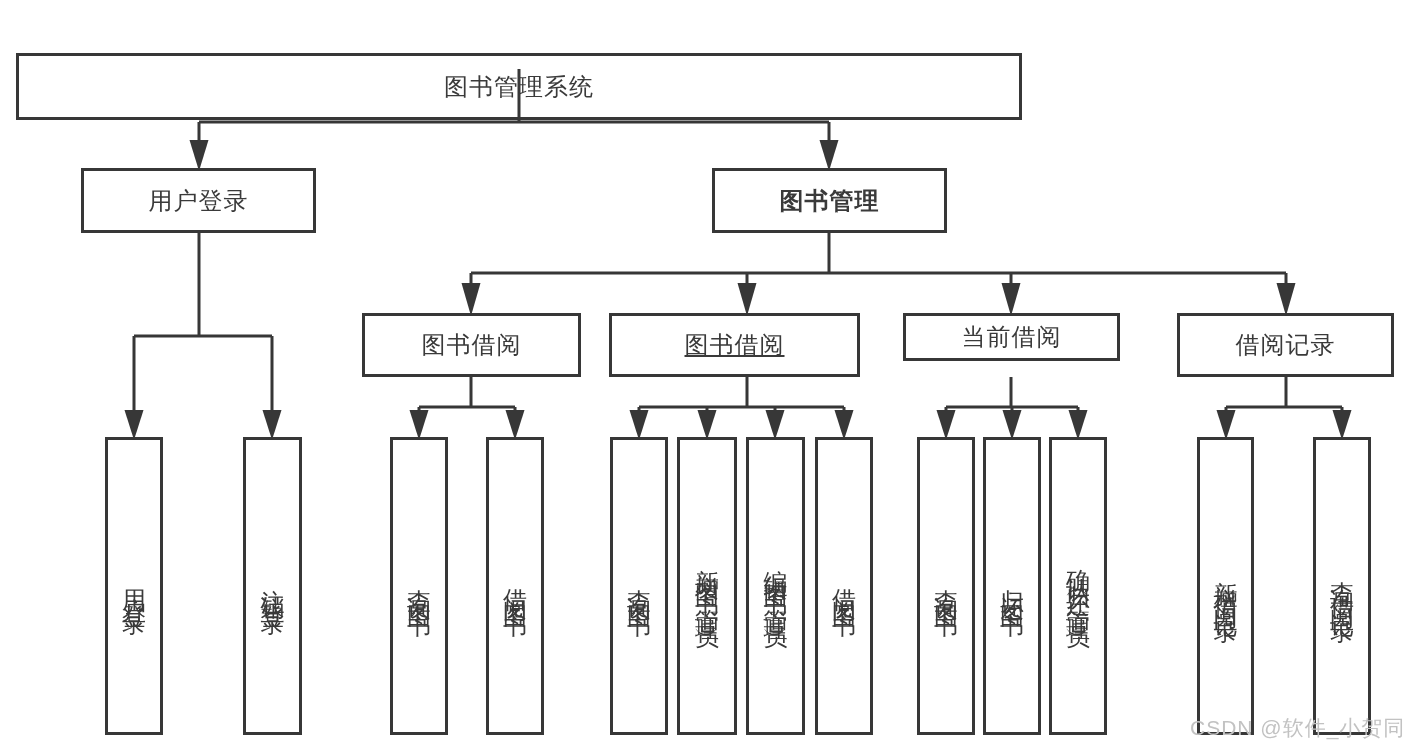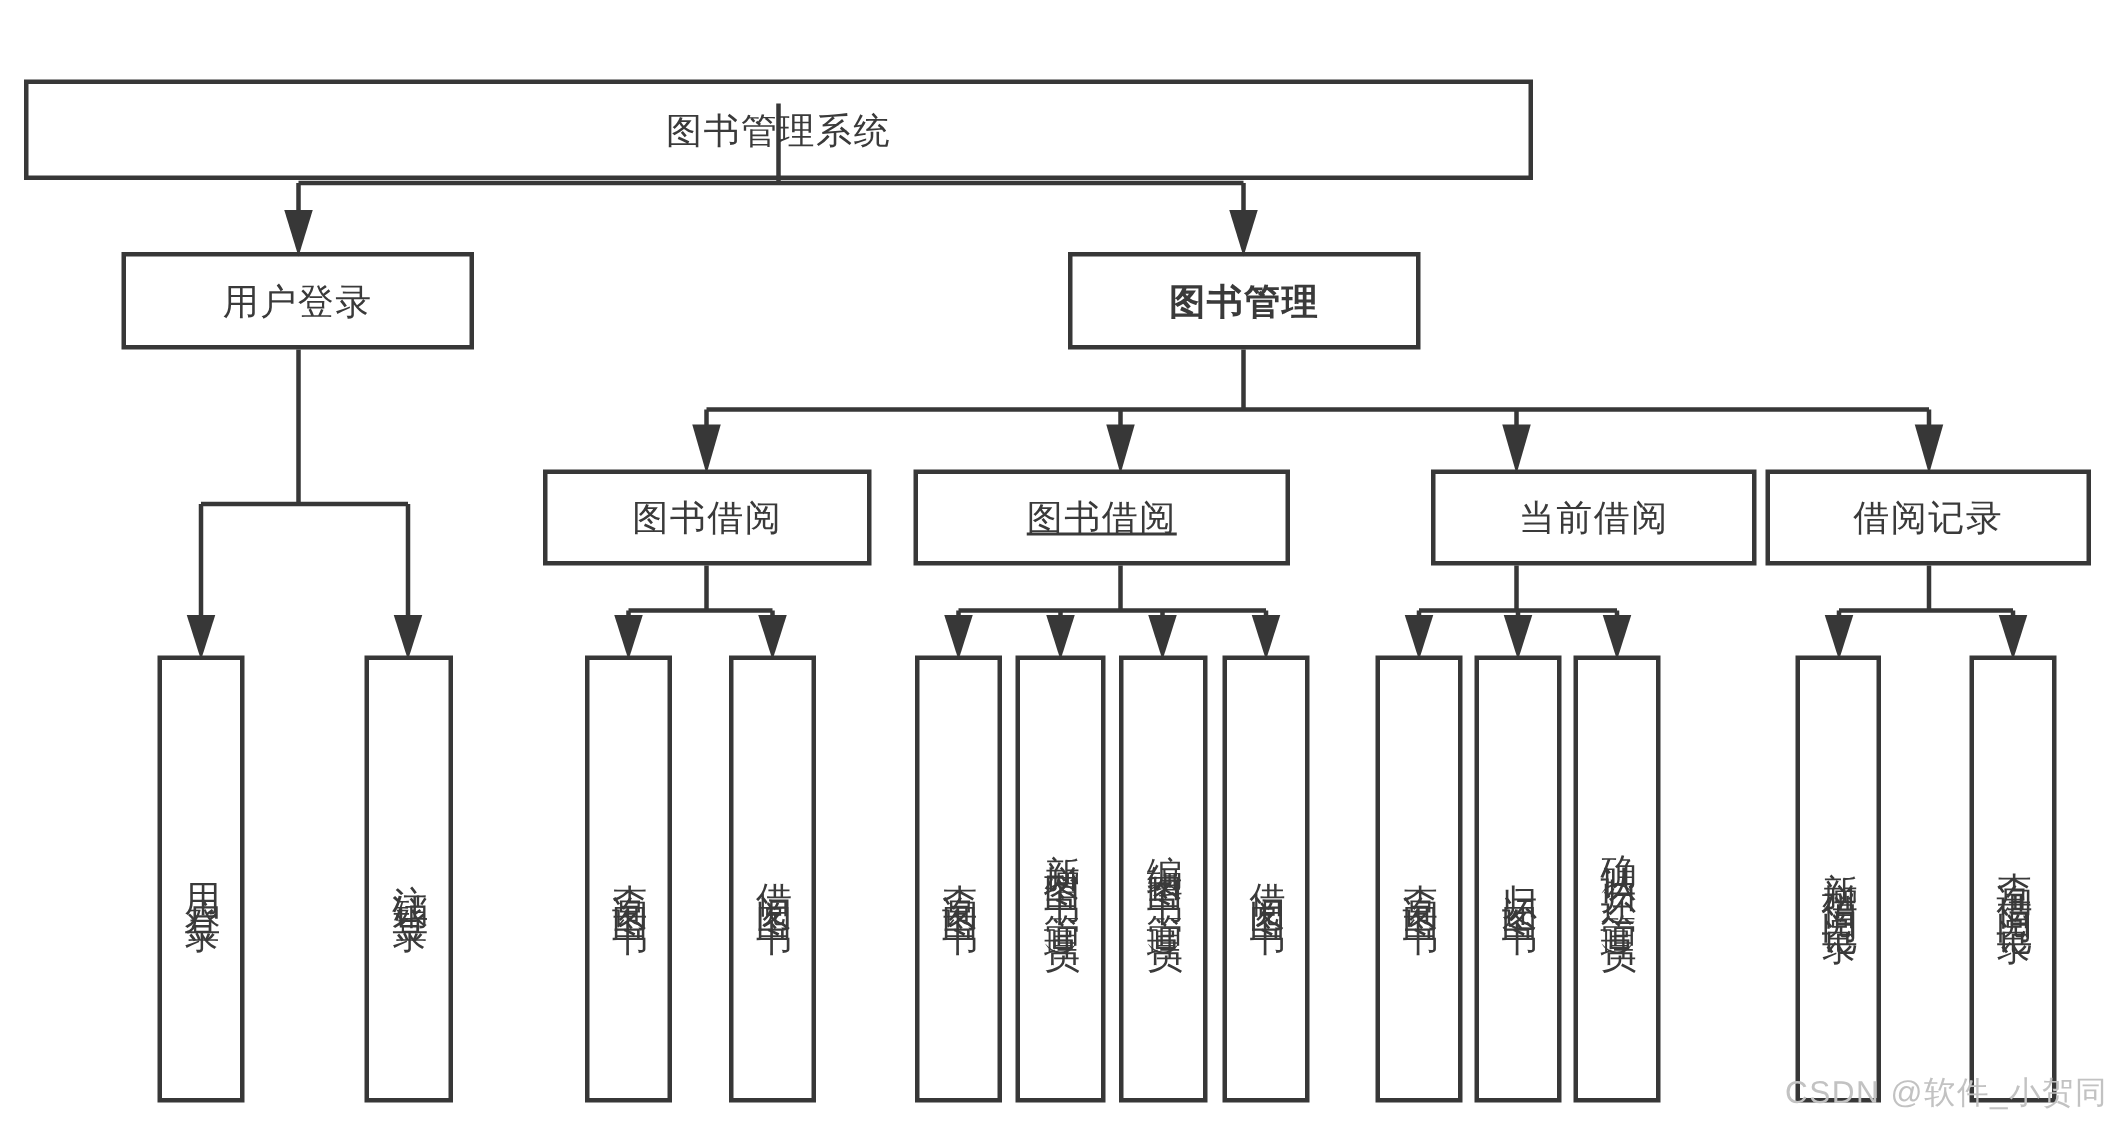--- a/index.html
+++ b/index.html
@@ -40,21 +40,21 @@
     white-space: nowrap;
   }
   
   .n-root   { left: 16px;  top: 13px;  width: 1006px; height: 67px; margin-top: 40px; }
   
   .n-login  { left: 81px;  top: 168px; width: 235px; height: 65px; }
   .n-mgmt   { left: 712px; top: 168px; width: 235px; height: 65px; font-weight: bold; }
   
   .n-newbook { left: 362px;  top: 313px; width: 219px; height: 64px; }
   .n-borrow  { left: 609px;  top: 313px; width: 251px; height: 64px; text-decoration: underline; }
-  .n-current { left: 954px;  top: 313px; width: 217px; height: 64px; }
+  .n-current { left: 903px;  top: 313px; width: 217px; height: 48px; }
   .n-records { left: 1177px; top: 313px; width: 217px; height: 64px; }
   
   .leaf { top: 437px; height: 298px; }
   .l-g1a { left: 105px;  width: 58px; }
   .l-g1b { left: 243px;  width: 59px; }
   .l-g2a { left: 390px;  width: 58px; }
   .l-g2b { left: 486px;  width: 58px; }
   .l-g3a { left: 610px;  width: 58px; }
   .l-g3b { left: 677px;  width: 60px; }
   .l-g3c { left: 746px;  width: 59px; }

